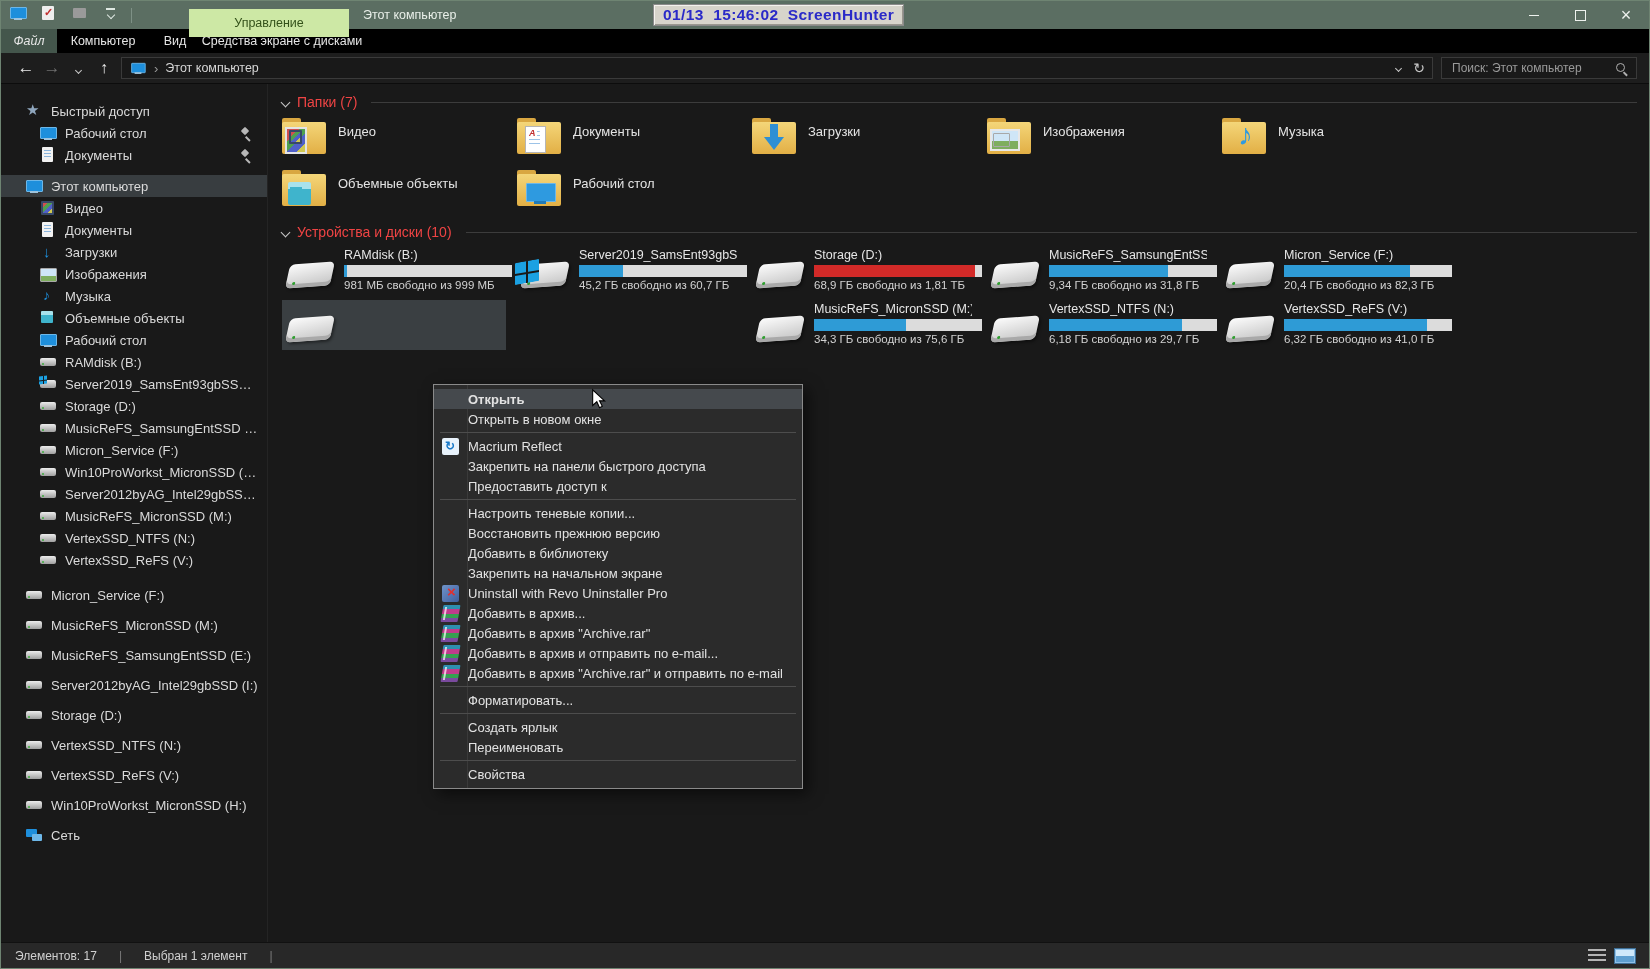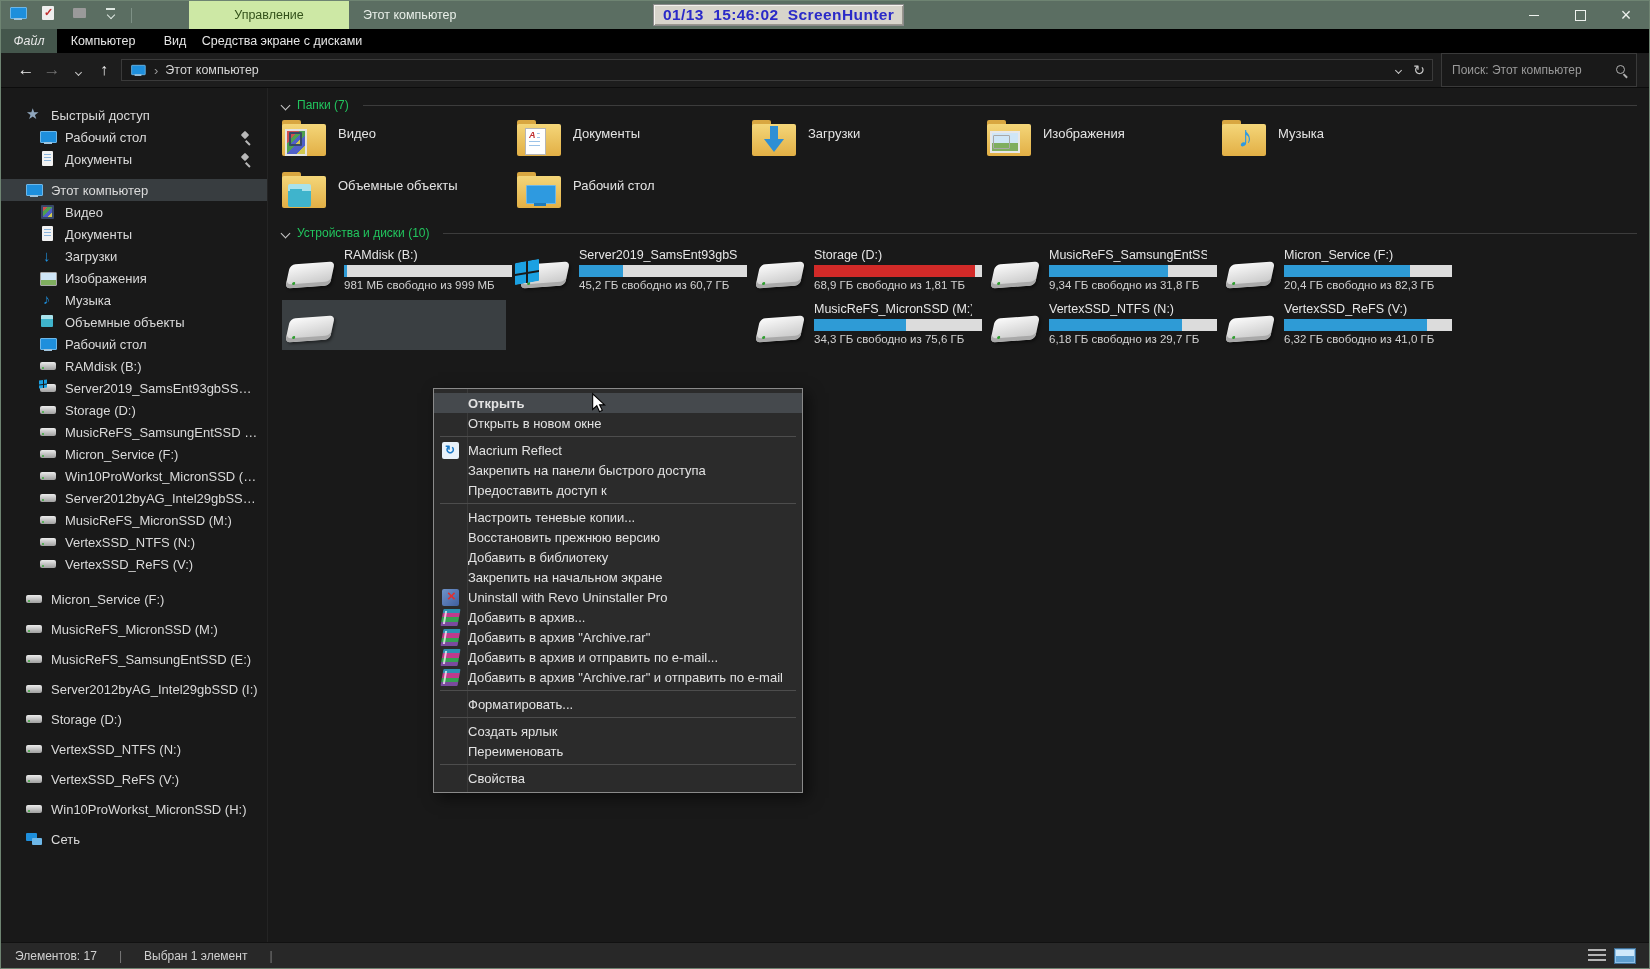--- a/index.html
+++ b/index.html
@@ -5,21 +5,21 @@
   html,body{margin:0;padding:0;background:#000;}
   *{box-sizing:border-box;}
   .window{position:relative;width:1650px;height:969px;display:flex;flex-direction:column;
     background:#191919;overflow:hidden;border:1px solid #6e8472;
     font-family:"Liberation Sans",sans-serif;}
 
   
   .titlebar{flex:0 0 28px;background:#5b6e62;position:relative;display:flex;align-items:center;}
   .qat{display:flex;align-items:center;gap:5px;padding-left:8px;}
   .qat-sep{width:1px;height:15px;background:#7e9186;margin:0 3px;}
-  .ctx-group{position:absolute;left:188px;top:0;width:160px;height:28px;background:#cde8a5;
+  .ctx-group{position:absolute;left:188px;top:8px;width:160px;height:28px;background:#cde8a5;
     color:#33511a;display:flex;align-items:center;justify-content:center;font-size:12.5px;}
   .win-title{position:absolute;left:362px;color:#e9efe9;font-size:12.5px;}
   .sh-overlay{position:absolute;left:652px;top:3px;height:22px;display:flex;align-items:center;
     padding:0 9px;background:#d7d4cb;border:1px solid #8a8a8a;
     box-shadow:inset 1px 1px 0 #f5f3ee,inset -1px -1px 0 #9a978e;
     color:#2a2ac8;font-weight:bold;font-size:15.5px;letter-spacing:.4px;white-space:pre;}
   .win-controls{margin-left:auto;display:flex;height:100%;}
   .wc{width:46px;display:flex;align-items:center;justify-content:center;color:#eef2ee;}
   .wc-min::before{content:"";width:10px;height:1px;background:#eef2ee;}
   .wc-max::before{content:"";width:9px;height:9px;border:1px solid #eef2ee;}
@@ -43,21 +43,21 @@
   .nav-ic{width:26px;text-align:center;}
   .nav-back::before{content:"←";font-size:17px;color:#e8e8e8;}
   .nav-fwd::before{content:"→";font-size:17px;color:#6f6f6f;}
   .nav-up::before{content:"↑";font-size:16px;color:#e8e8e8;}
   .nav-refresh::before{content:"↻";font-size:14px;color:#c8c8c8;}
   .addr{height:22px;margin-left:4px;flex:1;background:#191919;border:1px solid #3a3a3a;display:flex;
     align-items:center;padding:0 7px;gap:7px;color:#d6d6d6;font-size:12.5px;}
   .crumb-sep{color:#9a9a9a;font-size:13px;}
   .crumb-sep::before{content:"›";}
   .addr-right{margin-left:auto;display:flex;align-items:center;gap:12px;}
-  .search{width:196px;height:34px;border:1px solid #3a3a3a;background:#191919;margin:0 12px 0 8px;
+  .search{width:196px;height:22px;border:1px solid #3a3a3a;background:#191919;margin:0 12px 0 8px;
     display:flex;align-items:center;padding:0 8px;gap:6px;}
   .search input{flex:1;background:transparent;border:none;outline:none;color:#cfcfcf;font-size:12px;font-family:inherit;min-width:0;}
   .search input::placeholder{color:#9a9a9a;}
   .ico-search{position:relative;width:13px;height:13px;flex:0 0 13px;}
   .ico-search::before{content:"";position:absolute;left:1px;top:1px;width:7px;height:7px;border:1.5px solid #b0b0b0;border-radius:50%;}
   .ico-search::after{content:"";position:absolute;right:0;bottom:0;width:5px;height:1.5px;background:#b0b0b0;transform:rotate(45deg);}
 
   
   .main{flex:1;display:flex;overflow:hidden;position:relative;}
   .sidebar{flex:0 0 267px;padding-top:16px;overflow:hidden;border-right:1px solid #242424;}
@@ -66,21 +66,21 @@
   .side-item.ind1{padding-left:38px;}
   .side-item.gap{margin-top:9px;}
   .side-item.spaced{height:30px;}
   .side-item.selected{background:#383d40;}
   .side-label{overflow:hidden;text-overflow:ellipsis;}
   .pin{margin-left:auto;position:relative;width:12px;height:12px;margin-right:8px;flex:0 0 12px;}
   .pin::before{content:"";position:absolute;right:3px;top:1px;width:6px;height:6px;background:#b8b8b8;border-radius:1px;transform:rotate(45deg);}
   .pin::after{content:"";position:absolute;right:0;bottom:0;width:6px;height:1.5px;background:#b8b8b8;transform:rotate(45deg);}
 
   .content{flex:1;padding:8px 0 0 14px;position:relative;}
-  .sect{display:flex;align-items:center;gap:8px;margin:2px 0 6px;color:#22c55e;font-size:12px;}
+  .sect{display:flex;align-items:center;gap:8px;margin:2px 0 6px;color:#ef4444;font-size:14px;}
   .sect .rule{flex:1;height:1px;background:#3c3c3c;margin:0 12px 0 6px;}
   .grid{display:grid;grid-template-columns:repeat(5,235px);}
   .grid.folders{grid-auto-rows:52px;margin-bottom:4px;}
   .grid.drives{grid-auto-rows:54px;}
   .tile{display:flex;}
   .tile.hidden{visibility:hidden;}
   .folder-tile{gap:10px;padding-top:2px;height:50px;}
   .tile-label{font-size:13px;color:#e4e4e4;margin-top:6px;white-space:nowrap;}
 
   

